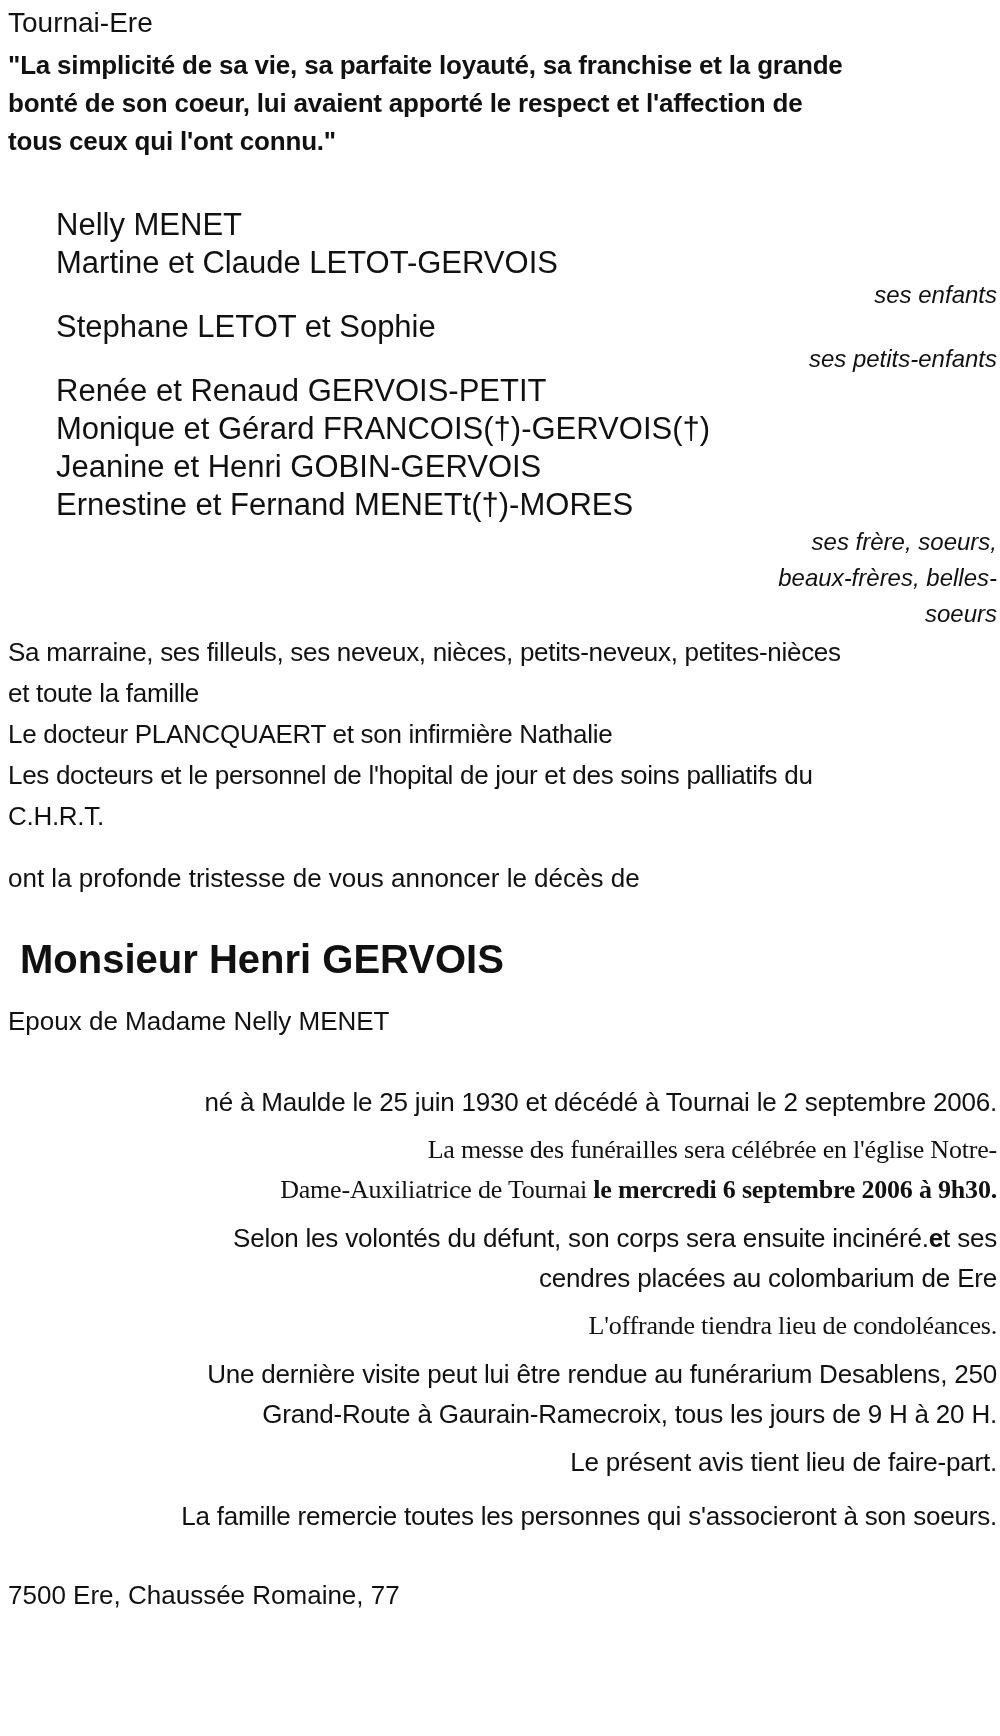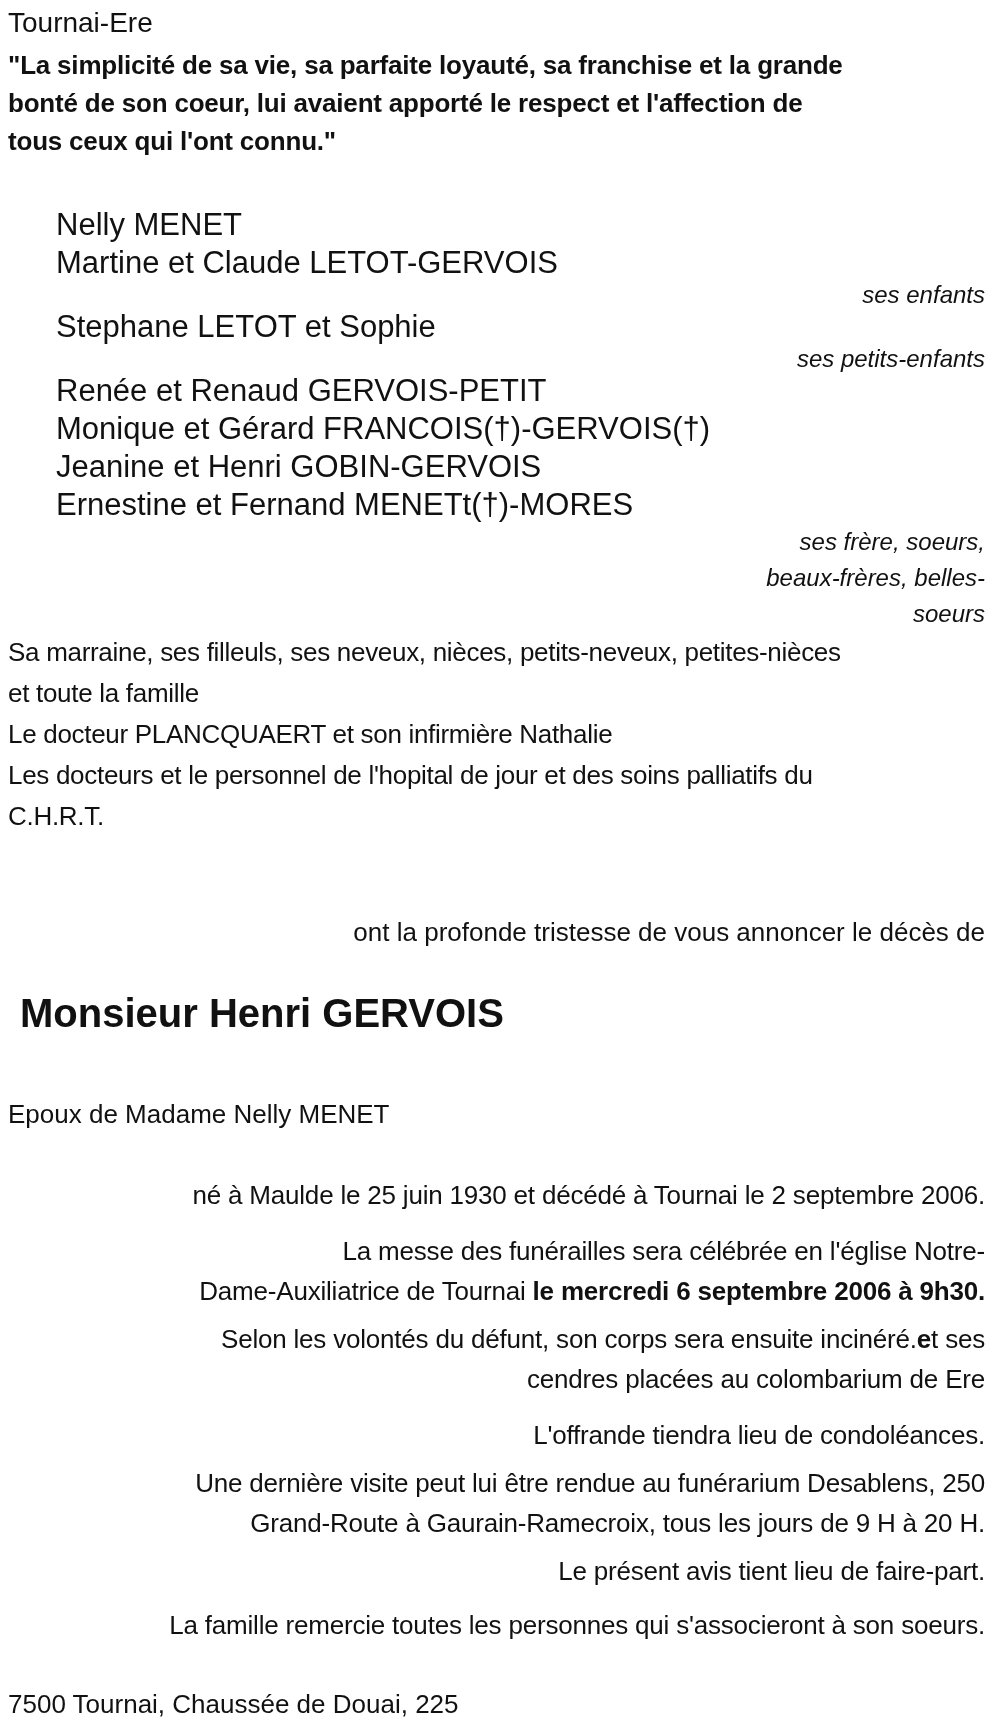--- a/index.html
+++ b/index.html
@@ -11,21 +11,21 @@
     width: 1000px;
     height: 1736px;
     overflow: hidden;
     font-family: "Liberation Sans", "DejaVu Sans", sans-serif;
     color: #111111;
   }
   .doc {
     box-sizing: border-box;
     width: 1000px;
     height: 1384px;
-    padding: 6px 15px 0 8px;
+    padding: 6px 3px 0 8px;
     background: #ffffff;
   }
   .pre { white-space: pre-line; }
 
   .location {
     font-size: 28px;
     line-height: 34px;
   }
   .quote {
     margin-top: 6px;
@@ -50,46 +50,45 @@
   }
   .relation.multi {
     line-height: 36px;
   }
   .mourners {
     font-size: 26px;
     line-height: 41px;
     letter-spacing: -0.3px;
   }
   .announcement {
-    margin-top: 76px;
+    margin-top: 22px;
     font-size: 26px;
     line-height: 38px;
-    text-align: right;
   }
   .deceased-title {
     margin-top: 38px;
     font-size: 40px;
     font-weight: bold;
     line-height: 48px;
     margin-left: 12px;
   }
   .spouse {
-    margin-top: 58px;
+    margin-top: 19px;
     font-size: 26px;
     line-height: 38px;
   }
   .details { font-size: 26px; }
   .para {
     line-height: 40px;
     white-space: pre-line;
     letter-spacing: -0.2px;
     text-align: right;
   }
   .m42 { margin-top: 42px; }
-  .m12 { margin-top: 16px; }
+  .m12 { margin-top: 8px; font-family: Liberation Serif, serif; }
   .m8  { margin-top: 8px; }
   .m14 { margin-top: 14px; }
   .addresses {
     margin-top: 38px;
     font-size: 26px;
     line-height: 42px;
   }
   b { font-weight: bold; }
 </style>
 </head>
@@ -151,17 +150,16 @@
 
     <div class="para m8">Une dernière visite peut lui être rendue au funérarium Desablens, 250
 Grand-Route à Gaurain-Ramecroix, tous les jours de 9 H à 20 H.</div>
 
     <div class="para m8">Le présent avis tient lieu de faire-part.</div>
 
     <div class="para m14">La famille remercie toutes les personnes qui s'associeront à son soeurs.</div>
   </div>
 
   <div class="addresses">
-    <div>7500 Tournai, Chaussée de Douai, 225</div>
     <div>7500 Ere, Chaussée Romaine, 77</div>
   </div>
 
 </div>
 
 </body></html>

